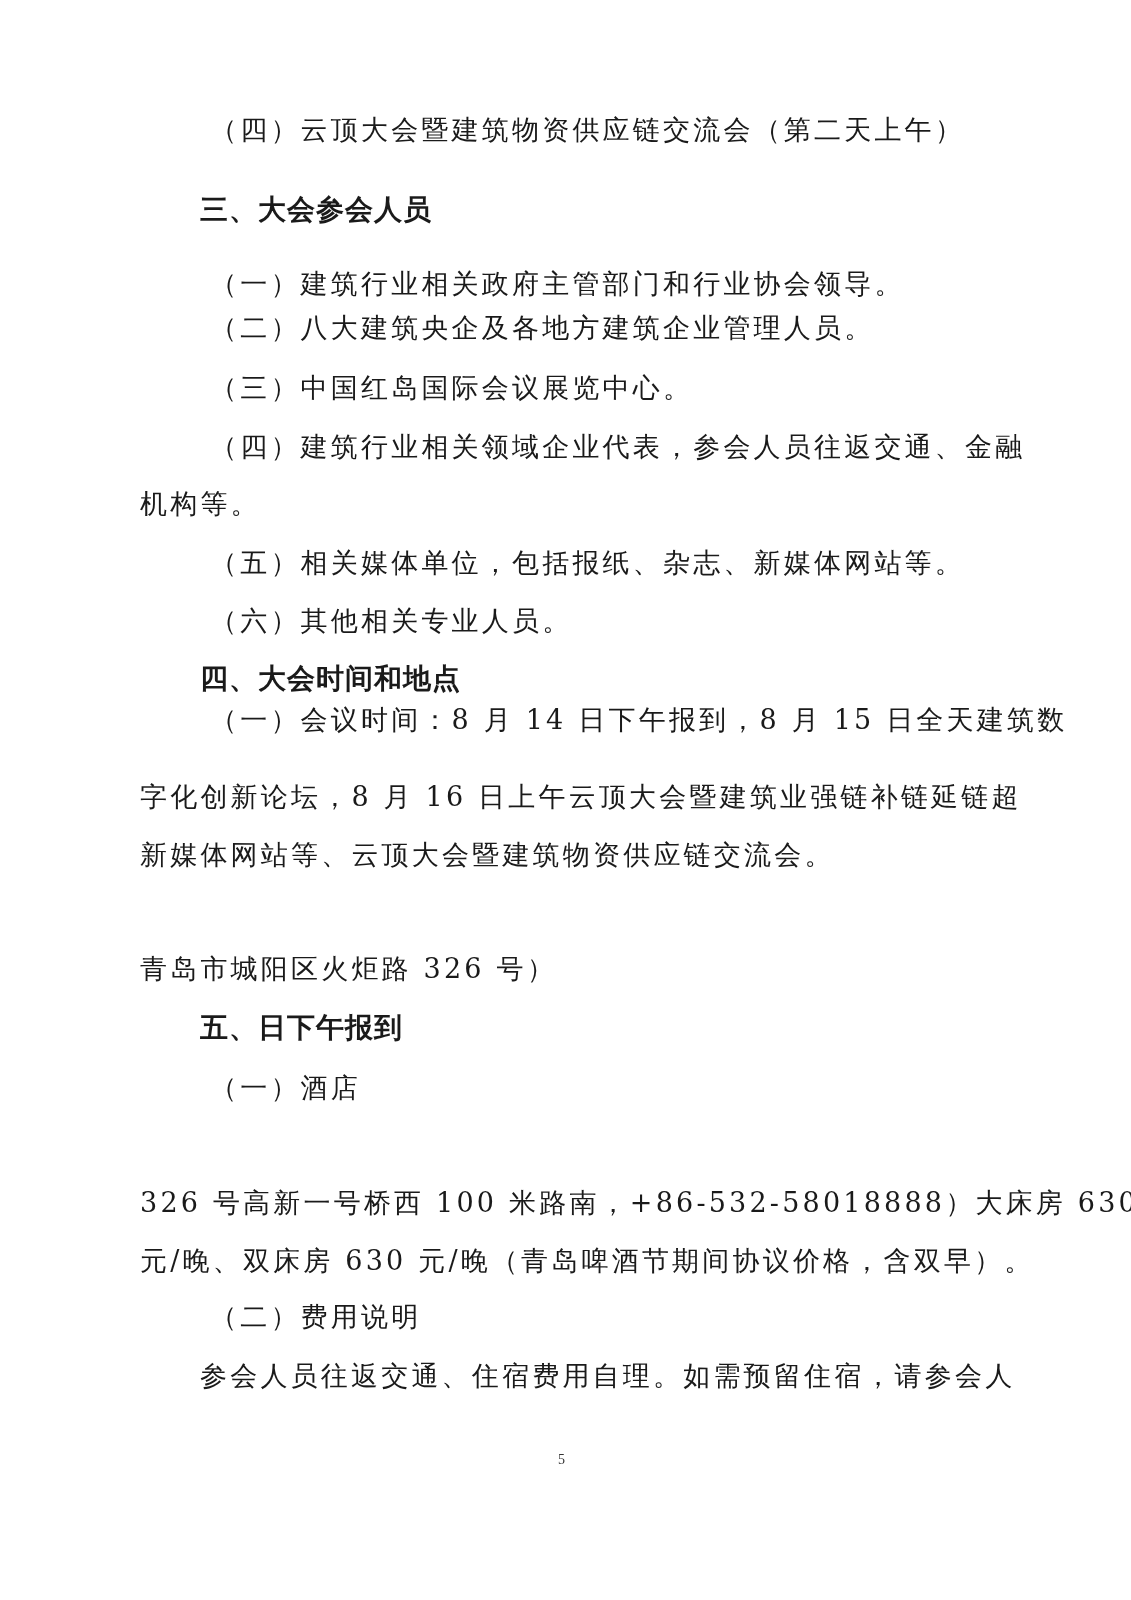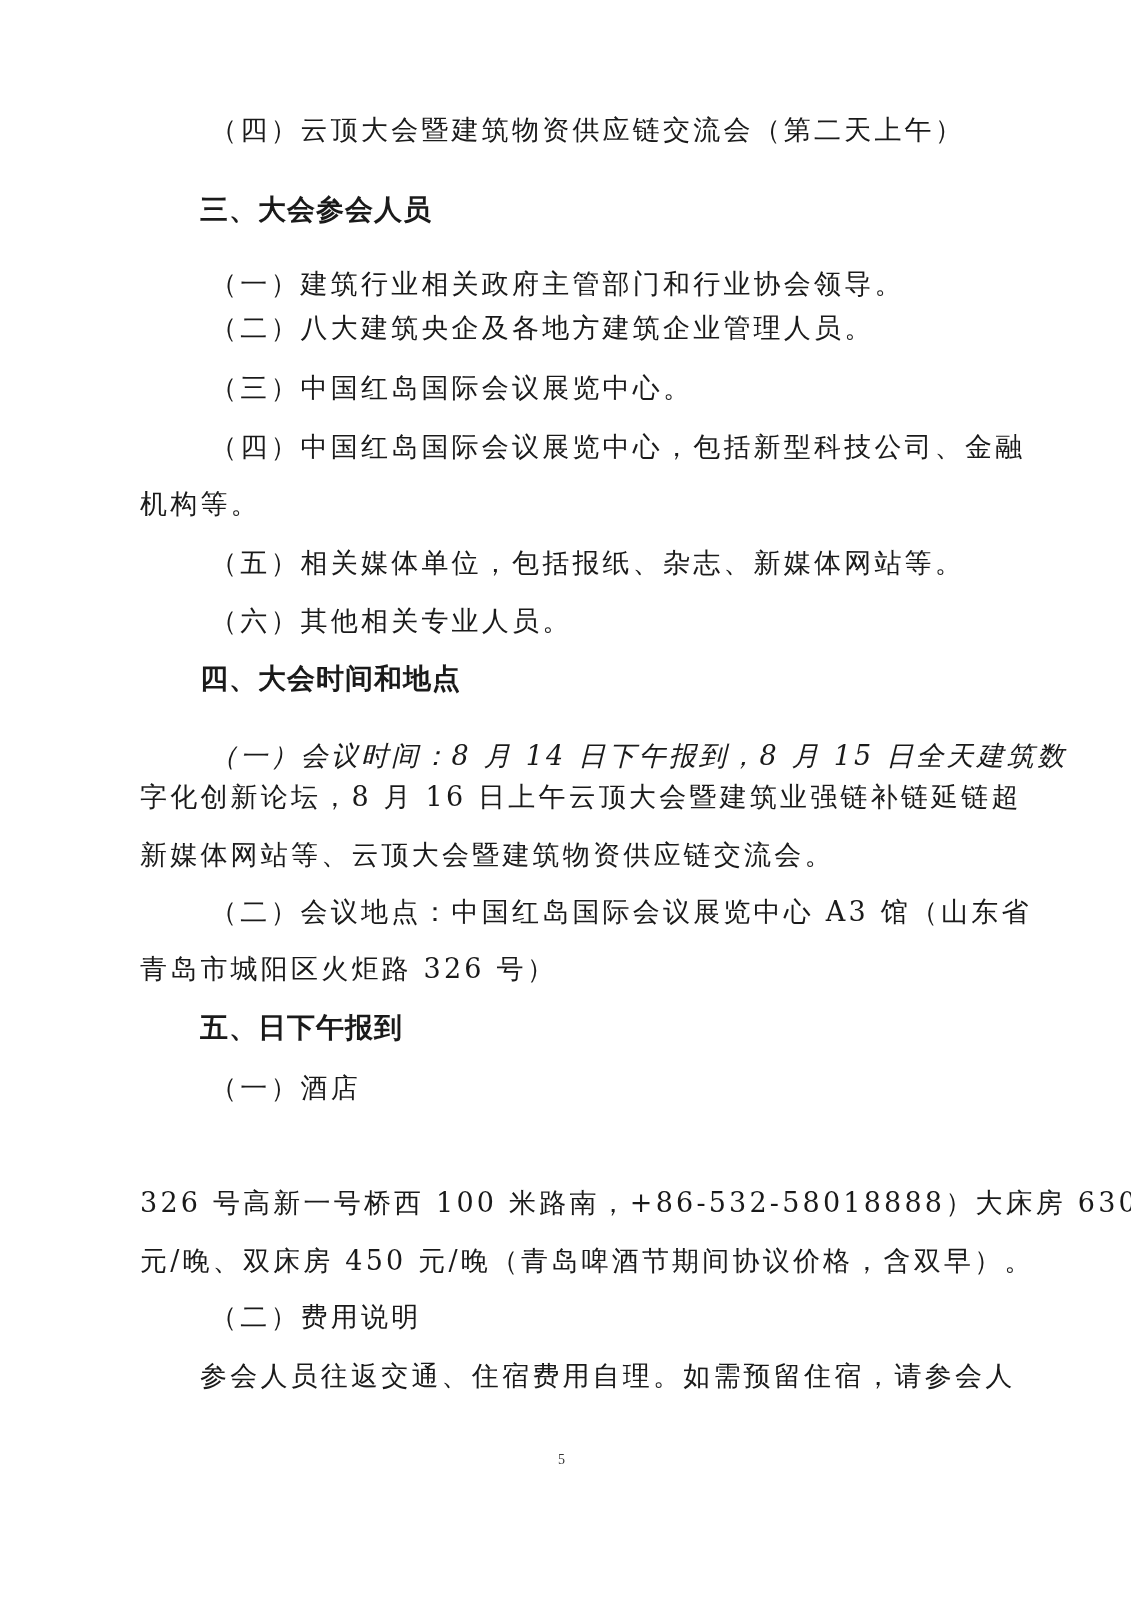--- a/index.html
+++ b/index.html
@@ -13,30 +13,29 @@
 </style>
 </head>
 <body>
 
 <div class="page">
   <div class="line" style="left:210px; top:110px;">（四）云顶大会暨建筑物资供应链交流会（第二天上午）</div>
   <div class="heading" style="left:200px; top:190px;font-family:Liberation Serif, serif;">三、大会参会人员</div>
   <div class="line" style="left:210px; top:248px;margin-top:16px;">（一）建筑行业相关政府主管部门和行业协会领导。</div>
   <div class="line" style="left:210px; top:308px;">（二）八大建筑央企及各地方建筑企业管理人员。</div>
   <div class="line" style="left:210px; top:368px;">（三）中国红岛国际会议展览中心。</div>
-  <div class="line" style="left:210px; top:427px;">（四）中国红岛国际会议展览中心，包括新型科技公司、金融</div>
+  <div class="line" style="left:210px; top:427px;">（四）建筑行业相关领域企业代表，参会人员往返交通、金融</div>
   <div class="line" style="left:140px; top:484px;">机构等。</div>
   <div class="line" style="left:210px; top:543px;">（五）相关媒体单位，包括报纸、杂志、新媒体网站等。</div>
   <div class="line" style="left:210px; top:601px;">（六）其他相关专业人员。</div>
   <div class="heading" style="left:200px; top:659px;">四、大会时间和地点</div>
-  <div class="line" style="left:210px; top:736px;font-style:italic;">（一）会议时间：8 月 14 日下午报到，8 月 15 日全天建筑数</div>
+  <div class="line" style="left:210px; top:700px;">（一）会议时间：8 月 14 日下午报到，8 月 15 日全天建筑数</div>
   <div class="line" style="left:140px; top:777px;">字化创新论坛，8 月 16 日上午云顶大会暨建筑业强链补链延链超</div>
   <div class="line" style="left:140px; top:835px;">新媒体网站等、云顶大会暨建筑物资供应链交流会。</div>
-  <div class="line" style="left:210px; top:892px;">（二）会议地点：中国红岛国际会议展览中心 A3 馆（山东省</div>
   <div class="line" style="left:140px; top:949px;">青岛市城阳区火炬路 326 号）</div>
   <div class="heading" style="left:200px; top:1008px;">五、日下午报到</div>
   <div class="line" style="left:210px; top:1068px;">（一）酒店</div>
   <div class="line" style="left:140px; top:1183px;">326 号高新一号桥西 100 米路南，+86-532-58018888）大床房 630</div>
-  <div class="line" style="left:140px; top:1241px;">元/晚、双床房 450 元/晚（青岛啤酒节期间协议价格，含双早）。</div>
+  <div class="line" style="left:140px; top:1241px;">元/晚、双床房 630 元/晚（青岛啤酒节期间协议价格，含双早）。</div>
   <div class="line" style="left:210px; top:1297px;">（二）费用说明</div>
   <div class="line" style="left:200px; top:1356px;">参会人员往返交通、住宿费用自理。如需预留住宿，请参会人</div>
   <div class="pagenum">5</div>
 </div>
 
 </body></html>

